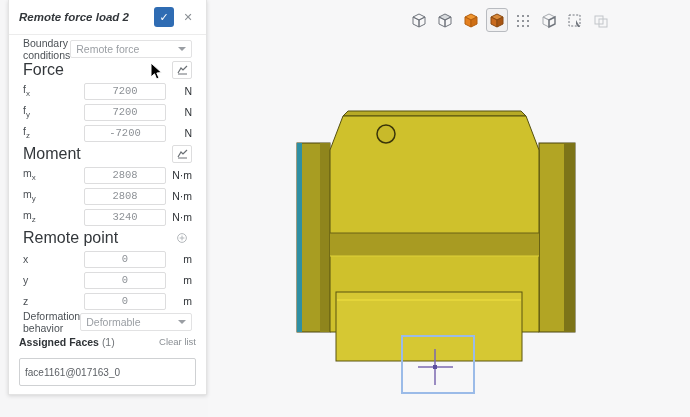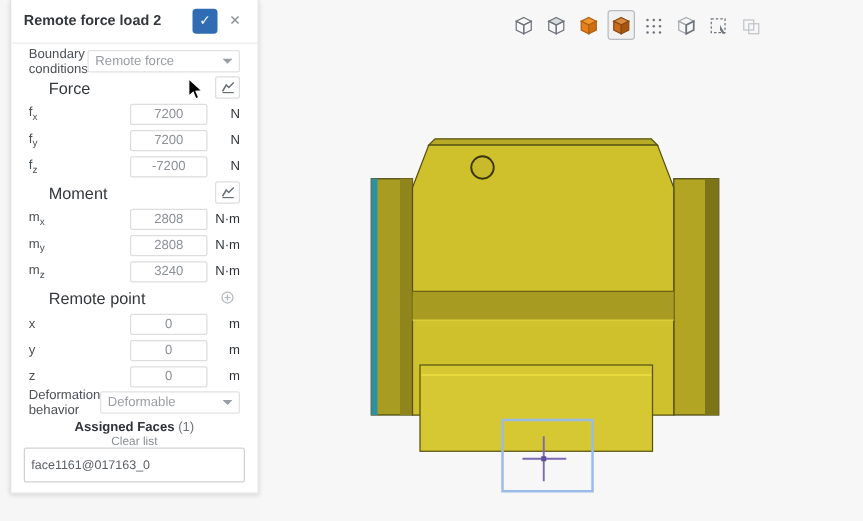--- a/index.html
+++ b/index.html
@@ -5,44 +5,44 @@
   * { box-sizing: border-box; margin: 0; padding: 0; }
   html,body { width:690px; height:417px; overflow:hidden;
     font-family:"Liberation Sans", sans-serif; background:#f6f6f7; }
 
   
   .panel { position:absolute; left:8px; top:0; width:199px; background:#fff;
     border:1px solid #e3e3e3; border-top:none;
     box-shadow:0 1px 4px rgba(0,0,0,.14); padding-bottom:8px; z-index:5; }
   .panel-header { display:flex; align-items:center; gap:4px; padding:7px 8px 7px 10px;
     border-bottom:1px solid #ececec; margin-bottom:4px; }
-  .panel-title { flex:1; font-size:11.5px; font-weight:bold; color:#33373b; }
+  .panel-title { flex:1; font-size:11.5px; font-weight:bold; color:#33373b;font-style:italic; }
   .btn-apply { width:20px; height:20px; border:none; border-radius:3px; background:#2f6cb3;
     color:#fff; font-size:11px; line-height:20px; text-align:center; cursor:pointer; }
   .btn-close { width:20px; height:20px; border:none; border-radius:3px; background:transparent;
     color:#8a8f94; font-size:11px; line-height:20px; text-align:center; cursor:pointer; }
 
   .row { display:flex; align-items:center; padding:0 14px; height:20px; margin:1px 0; }
   .row-label { flex:1; font-size:10.5px; color:#4c5156; }
   .row-label sub { font-size:8px; }
-  .section-label { flex:1; font-size:13px; color:#33373b;margin-left:16px; }
-  .num-input { width:62px; height:17px; border:1px solid #ddddde; border-radius:2px;
+  .section-label { flex:1; font-size:16px; color:#33373b; }
+  .num-input { width:82px; height:17px; border:1px solid #ddddde; border-radius:2px;
     font-size:10.5px; color:#8d9196; display:flex; align-items:center;
-    justify-content:center; background:#fff; }
+    justify-content:center; background:#fff;font-family:Liberation Mono, monospace; }
   .unit { width:26px; text-align:right; font-size:10.5px; color:#2f3337; }
   .dropdown { width:122px; height:18px; border:1px solid #e2e2e3; border-radius:2px;
     display:flex; align-items:center; padding:0 5px; font-size:10.5px; color:#9a9ea3;
     background:#fff; cursor:pointer; }
   .dropdown .dd-value { flex:1; }
   .icon-btn { width:20px; height:18px; border:1px solid #ddddde; border-radius:2px;
     background:#fff; display:flex; align-items:center; justify-content:center; cursor:pointer; }
   .icon-plain { width:20px; height:18px; border:none; background:transparent;
     display:flex; align-items:center; justify-content:center; cursor:pointer; }
 
-  .faces-row { display:flex; align-items:center; padding:0 10px; height:20px; margin-top:4px;flex-direction:column; }
+  .faces-row { display:flex; align-items:flex-start; padding:0 10px; height:20px; margin-top:4px; }
   .faces-label { flex:1; font-size:10.5px; color:#2f3337; font-weight:bold; }
   .faces-label .count { font-weight:normal; color:#707478; }
   .clear-link { font-size:9.5px; color:#8a8f94; cursor:pointer; }
   .face-item { margin:2px 10px 0 10px; height:28px; border:1px solid #cfd1d3; border-radius:2px;
     font-size:10px; color:#5a5e63; display:flex; align-items:center; padding:0 5px;
     background:#fff; cursor:pointer; }
 
   
   .canvas { position:absolute; left:208px; top:0; width:482px; height:417px; background:#f7f7f8; }
   .toolbar { position:absolute; left:408px; top:8px; display:flex; gap:4px; z-index:4; }

